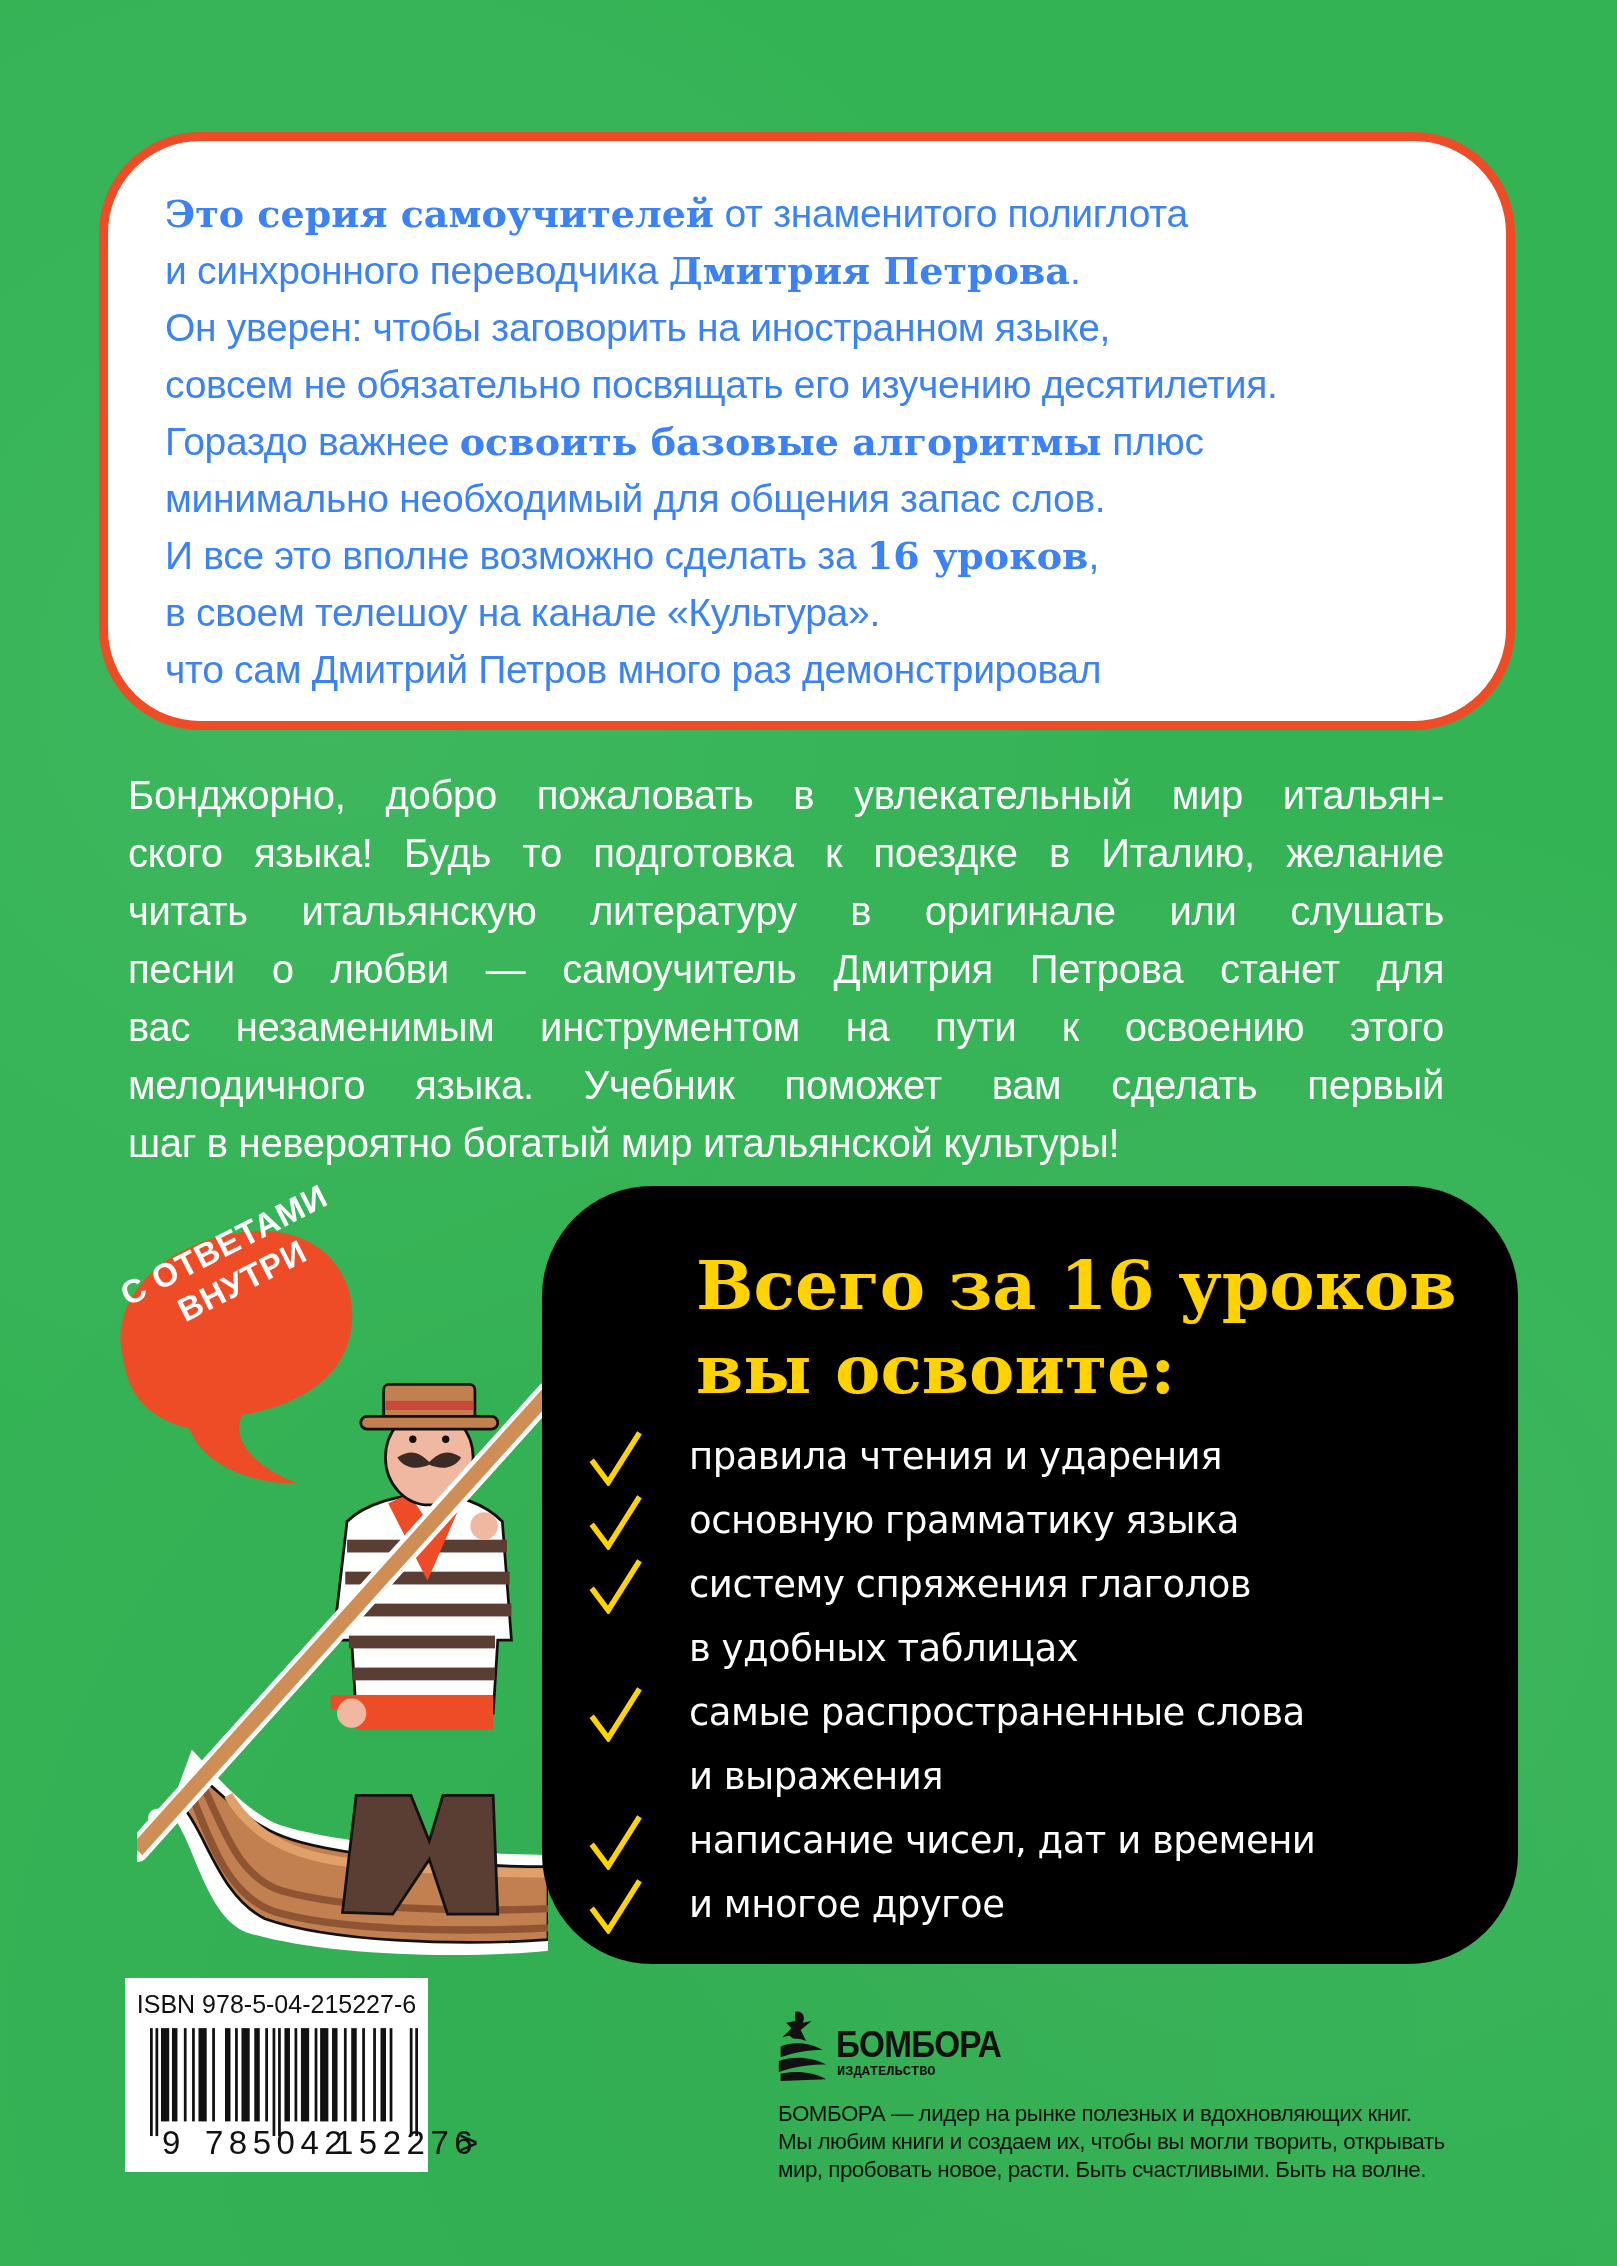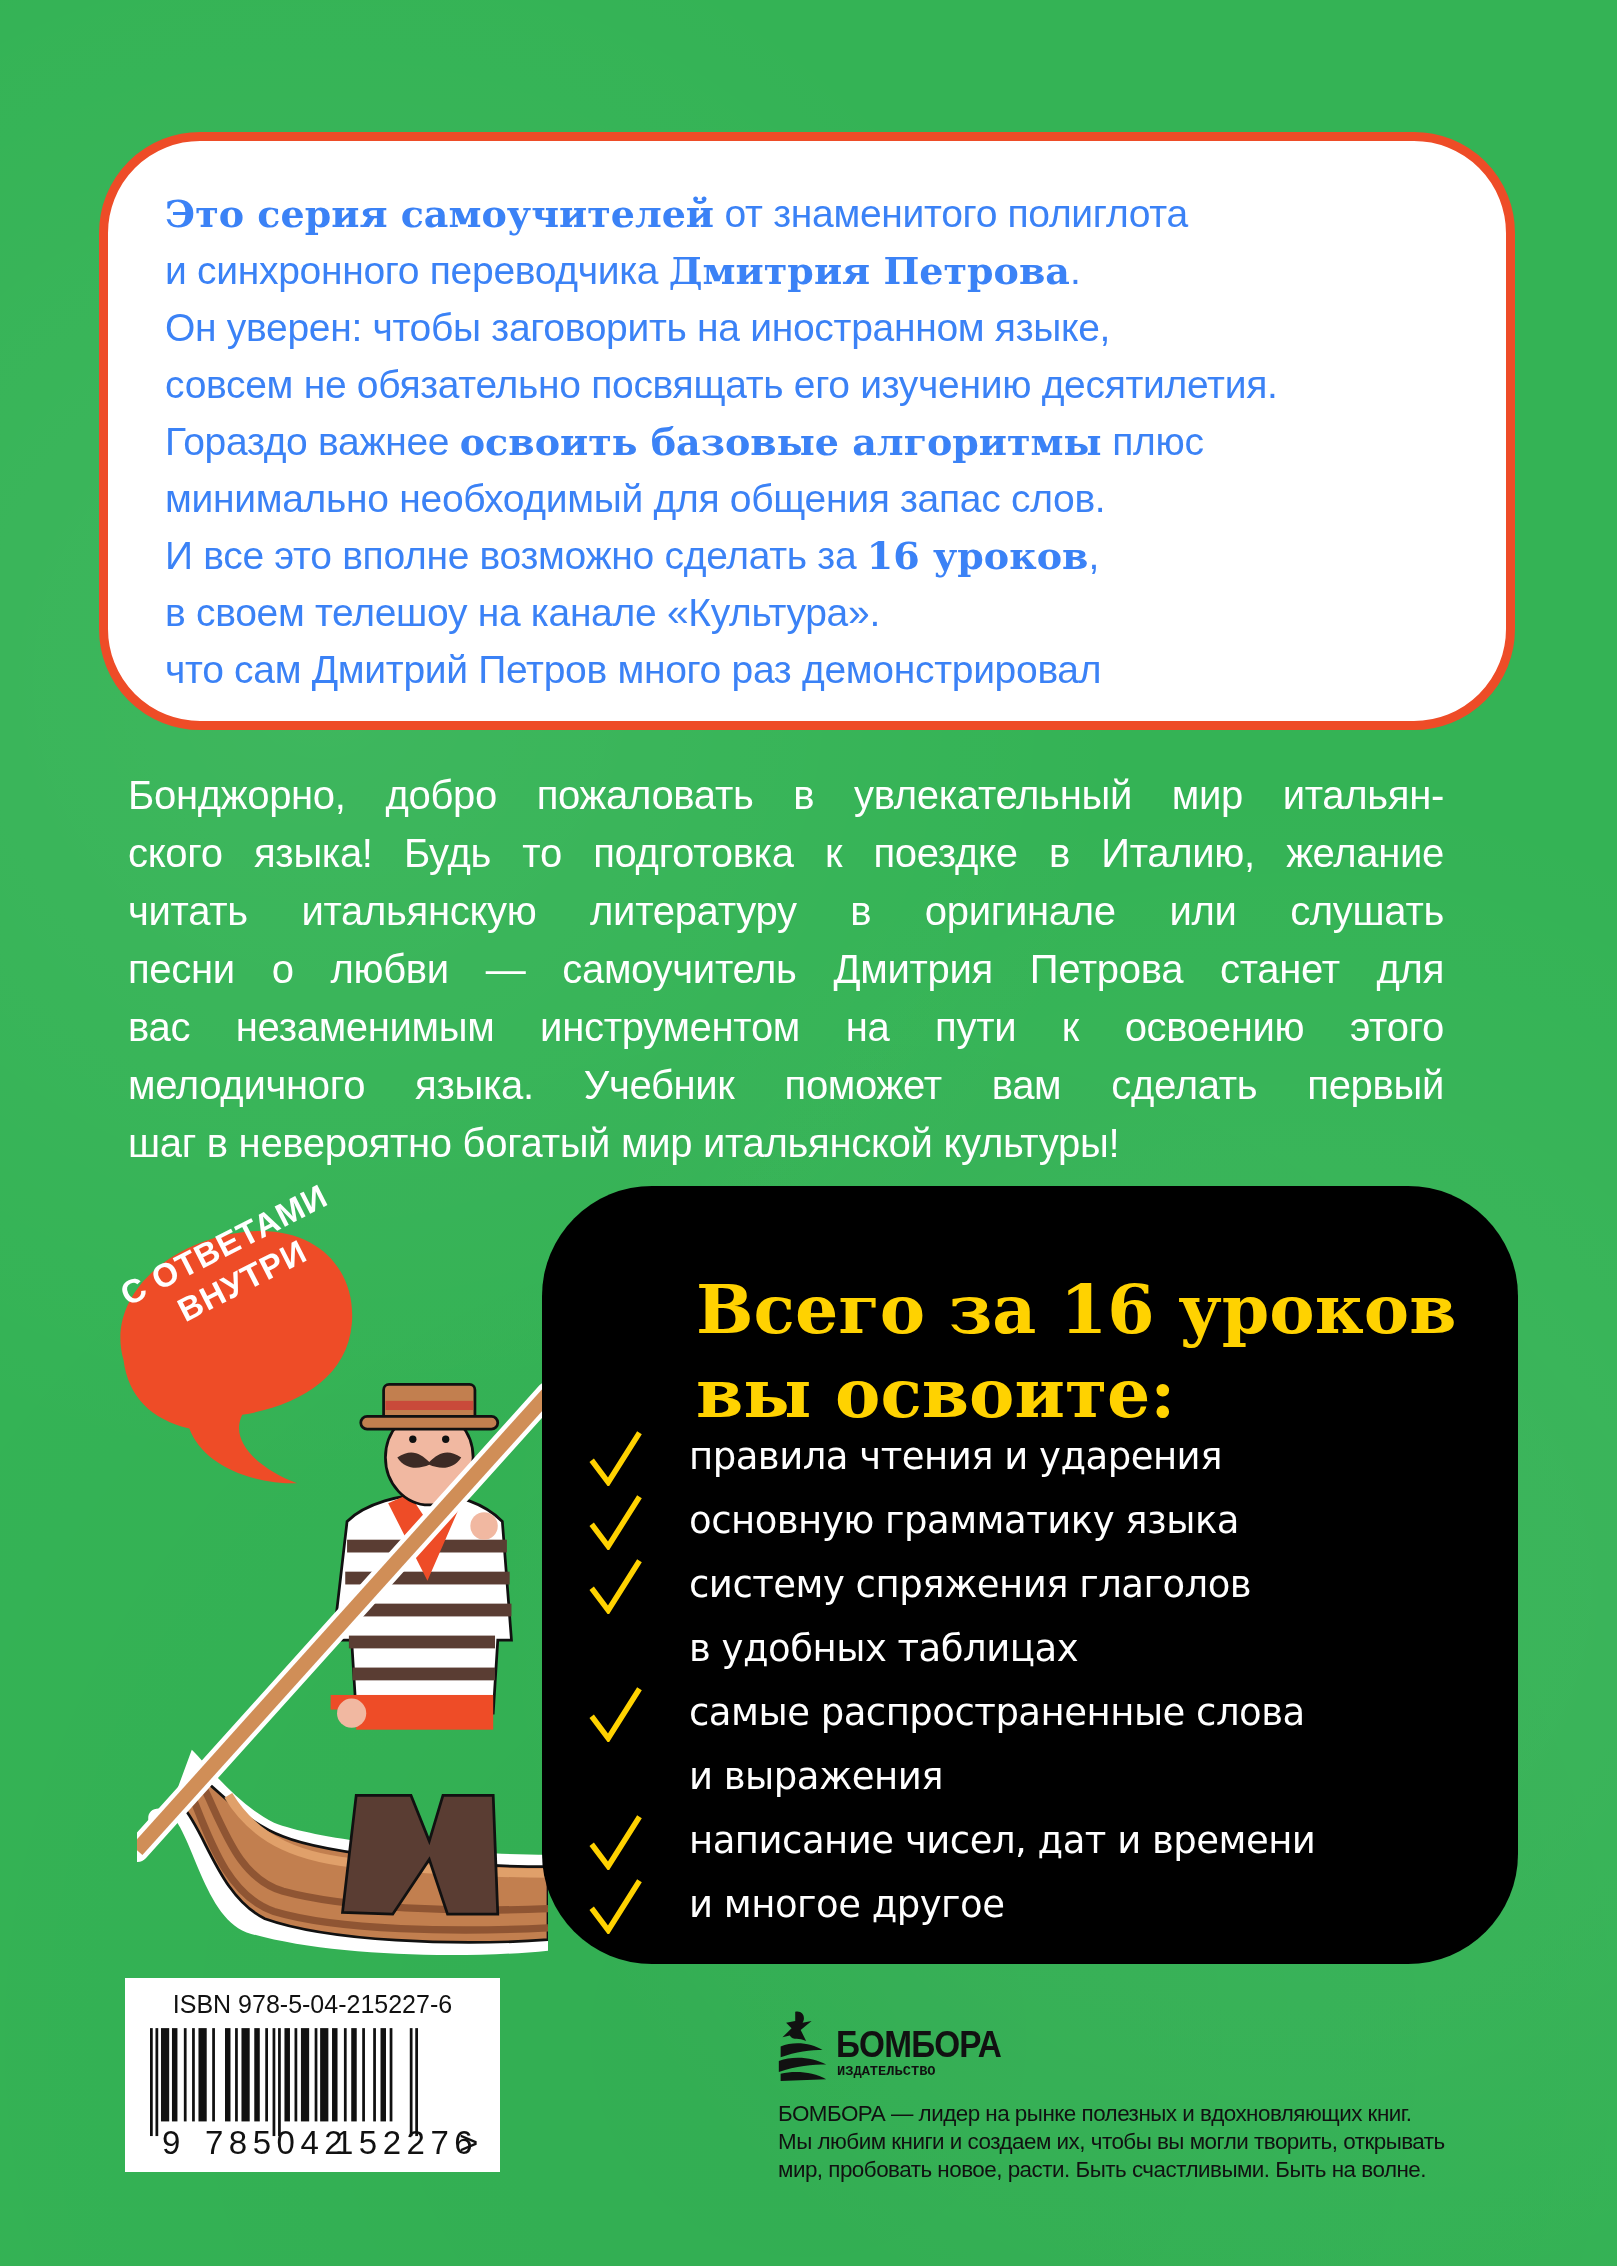--- a/index.html
+++ b/index.html
@@ -66,21 +66,20 @@
   }
   .bb-title {
     position: absolute;
     left: 154px; top: 57px;
     color: #ffd200;
     font-family: "DejaVu Serif", serif;
     font-weight: bold;
     font-size: 68px;
     line-height: 84px;
     white-space: nowrap;
-    margin-top: 24px;
   }
   .bb-list {
     position: absolute;
     left: 46px; top: 239px;
     list-style: none;
   }
   .bb-item {
     position: relative;
     padding-left: 101px;
   }
@@ -122,21 +121,21 @@
   .gondolier {
     position: absolute;
     left: 137px; top: 1366px;
     width: 411px; height: 594px;
   }
 
   
   .barcode-box {
     position: absolute;
     left: 125px; top: 1978px;
-    width: 375px; height: 194px;
+    width: 303px; height: 194px;
     background: #fff;
   }
   .isbn-text {
     position: absolute;
     left: 0; right: 0; top: 12px;
     text-align: center;
     font-size: 25px;
     color: #111;
   }
   .barcode-svg {

